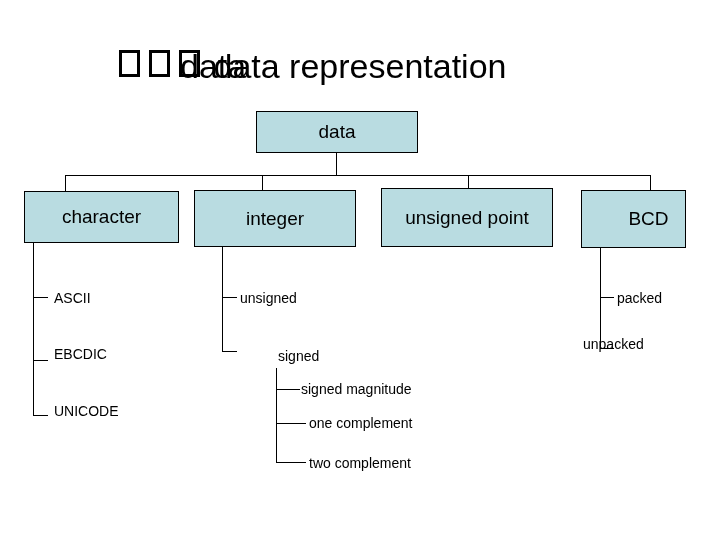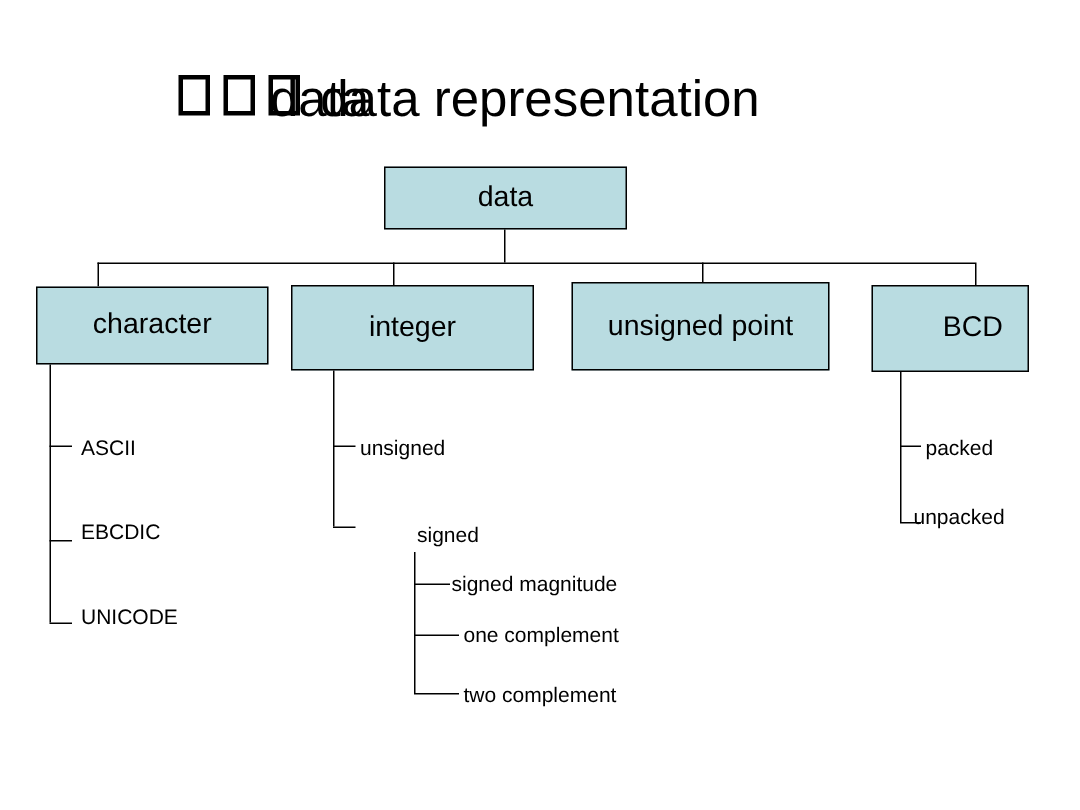--- a/index.html
+++ b/index.html
@@ -159,15 +159,15 @@
   <div class="ln ln-h" style="left:276px; top:423px; width:30px;"></div>
   <div class="ln ln-h" style="left:276px; top:462px; width:30px;"></div>
   <div class="leaf" style="left:301px; top:381px;">signed magnitude</div>
   <div class="leaf" style="left:309px; top:415px;">one complement</div>
   <div class="leaf" style="left:309px; top:455px;">two complement</div>
 
   <div class="ln ln-v" style="left:600px; top:248px; height:100px;"></div>
   <div class="ln ln-h" style="left:600px; top:297px; width:14px;"></div>
   <div class="ln ln-h" style="left:600px; top:348px; width:14px;"></div>
   <div class="leaf" style="left:617px; top:290px;">packed</div>
-  <div class="leaf" style="left:609px; top:336px;">unpacked</div>
+  <div class="leaf" style="left:583px; top:336px;">unpacked</div>
 
 </div>
 
 </body></html>

